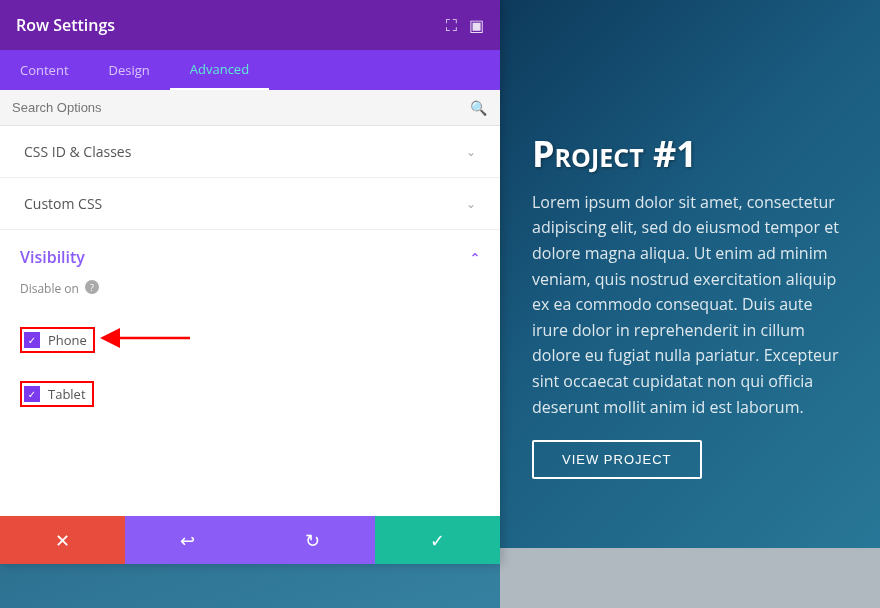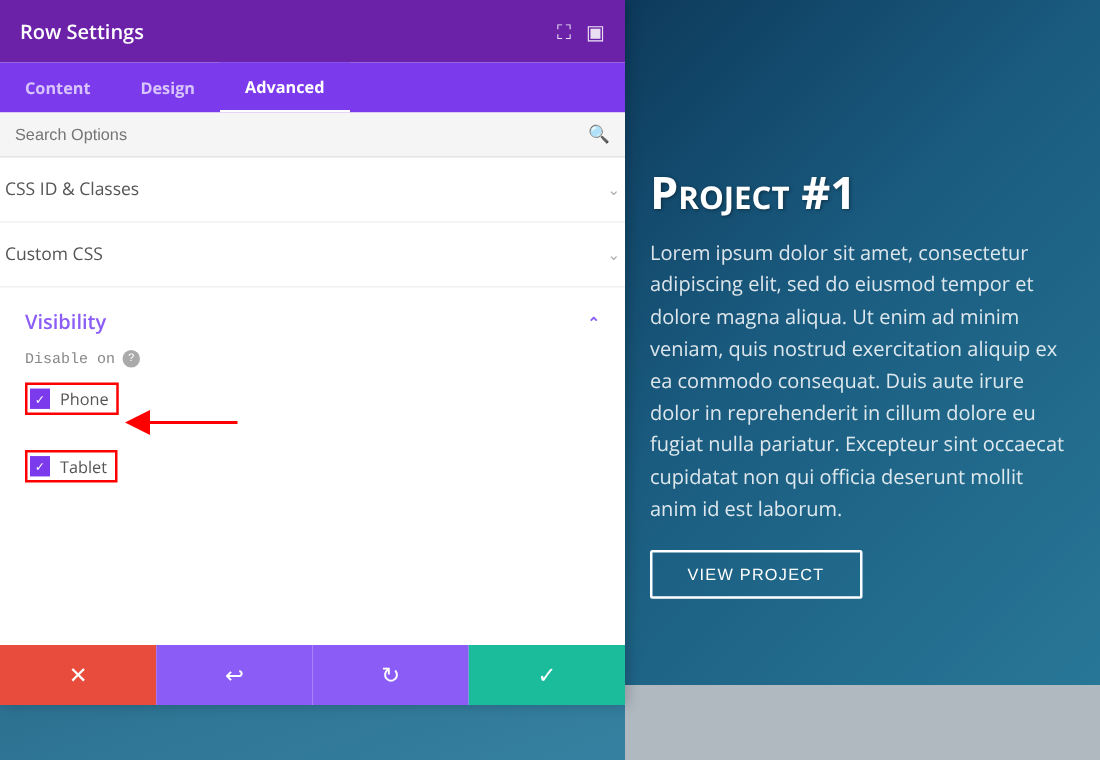--- a/index.html
+++ b/index.html
@@ -25,21 +25,21 @@
     .page-content {
       position: absolute;
       top: 0;
       left: 500px;
       width: 380px;
       height: 608px;
       background: linear-gradient(135deg, #0d3a5c 0%, #1a5c80 40%, #2a7a9a 100%);
       display: flex;
       align-items: center;
       justify-content: center;
-      padding: 20px;
+      padding: 32px;
       z-index: 1;
     }
 
     .project-card {
       color: white;
       max-width: 360px;
     }
 
     .project-title {
       font-size: 36px;
@@ -126,26 +126,26 @@
       background: #7c3aed;
       display: flex;
       align-items: center;
     }
 
     .tab {
       padding: 10px 20px;
       color: rgba(255,255,255,0.7);
       font-size: 13px;
       cursor: pointer;
-      font-weight: 700;
+      font-weight: 400;
     }
 
     .tab.active {
       background: #7c3aed;
-      color: #ffffff;
+      color: #5eead4;
       border-bottom: 2px solid white;
     }
 
     
     .search-bar {
       display: flex;
       align-items: center;
       padding: 8px 12px;
       background: #f5f5f5;
       border-bottom: 1px solid #e0e0e0;
@@ -174,21 +174,21 @@
 
     
     .section {
       border-bottom: 1px solid #eee;
     }
 
     .section-header {
       display: flex;
       align-items: center;
       justify-content: space-between;
-      padding: 16px 4px;
+      padding: 16px 24px;
       cursor: pointer;
       color: #555;
       font-size: 14px;
     }
 
     .chevron {
       font-size: 12px;
       color: #aaa;
     }
 
@@ -209,25 +209,23 @@
     }
 
     .visibility-chevron {
       color: #8b5cf6;
       font-size: 12px;
     }
 
     .disable-on-label {
       font-size: 12px;
       color: #888;
-      margin-bottom: 12px;
-      display: flex;
-      align-items: center;
+      margin-bottom: 30px;
+      display: flex;
       gap: 6px;
-      font-family: Liberation Mono, monospace;
     }
 
     .help-icon {
       width: 14px;
       height: 14px;
       border-radius: 50%;
       background: #aaa;
       color: white;
       font-size: 9px;
       display: inline-flex;

